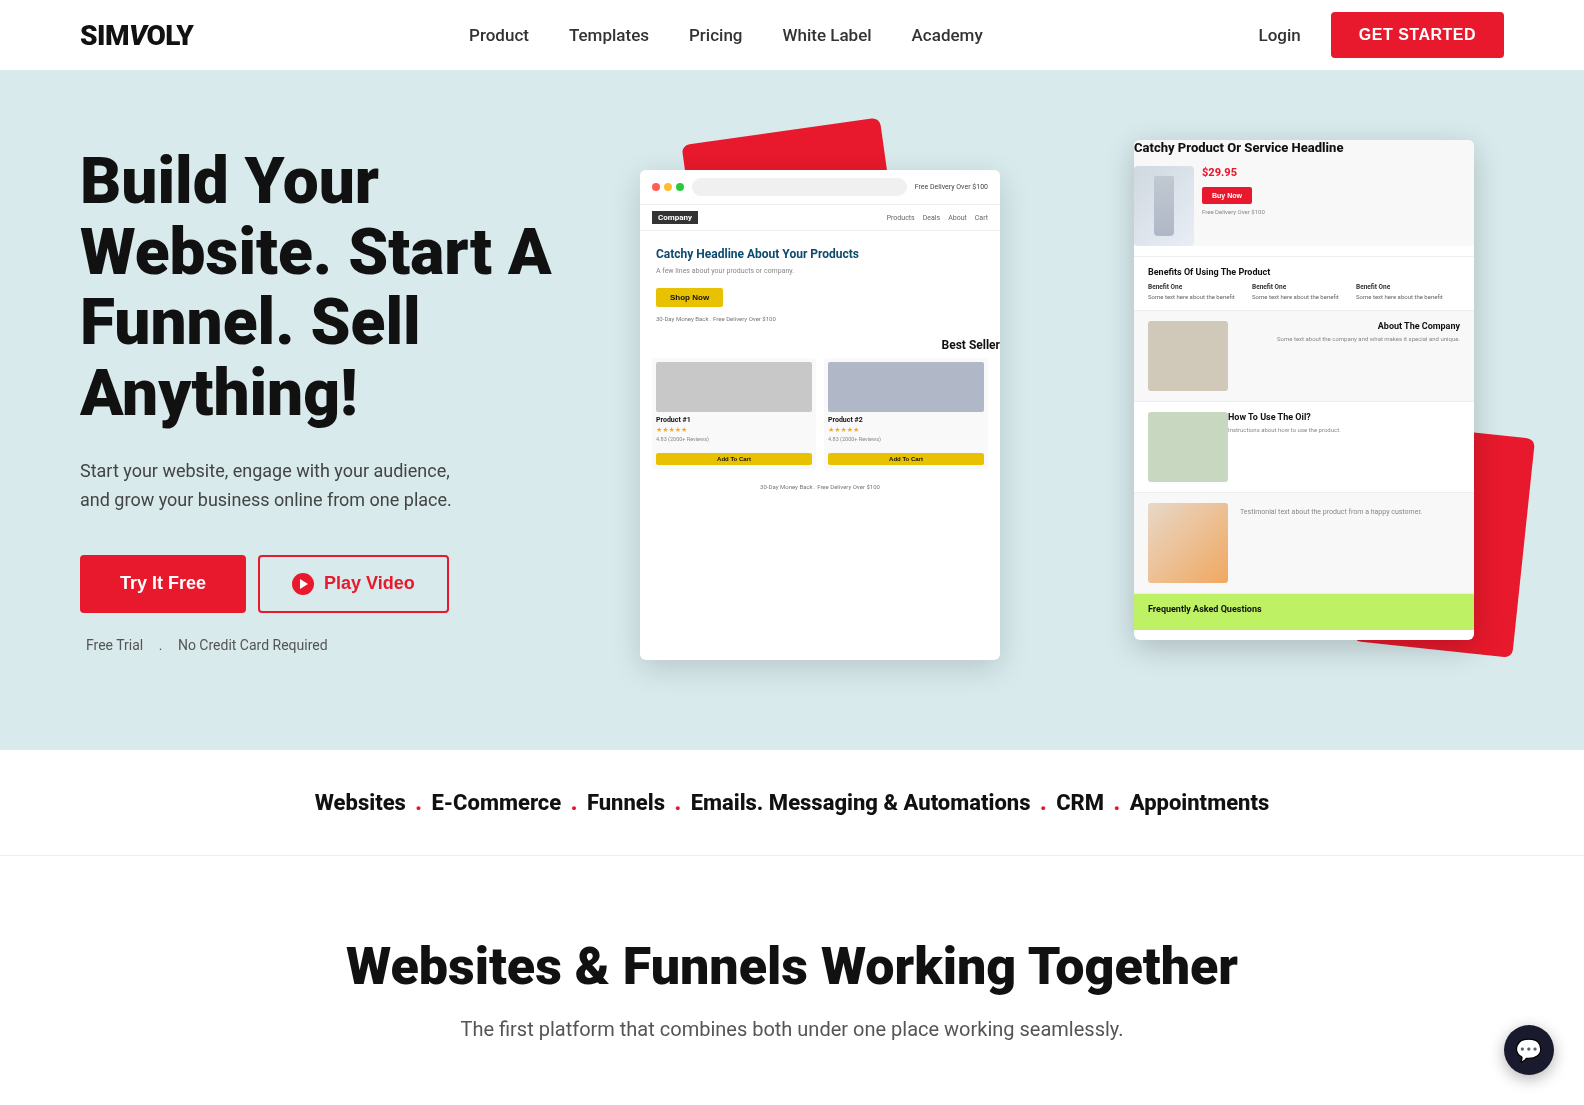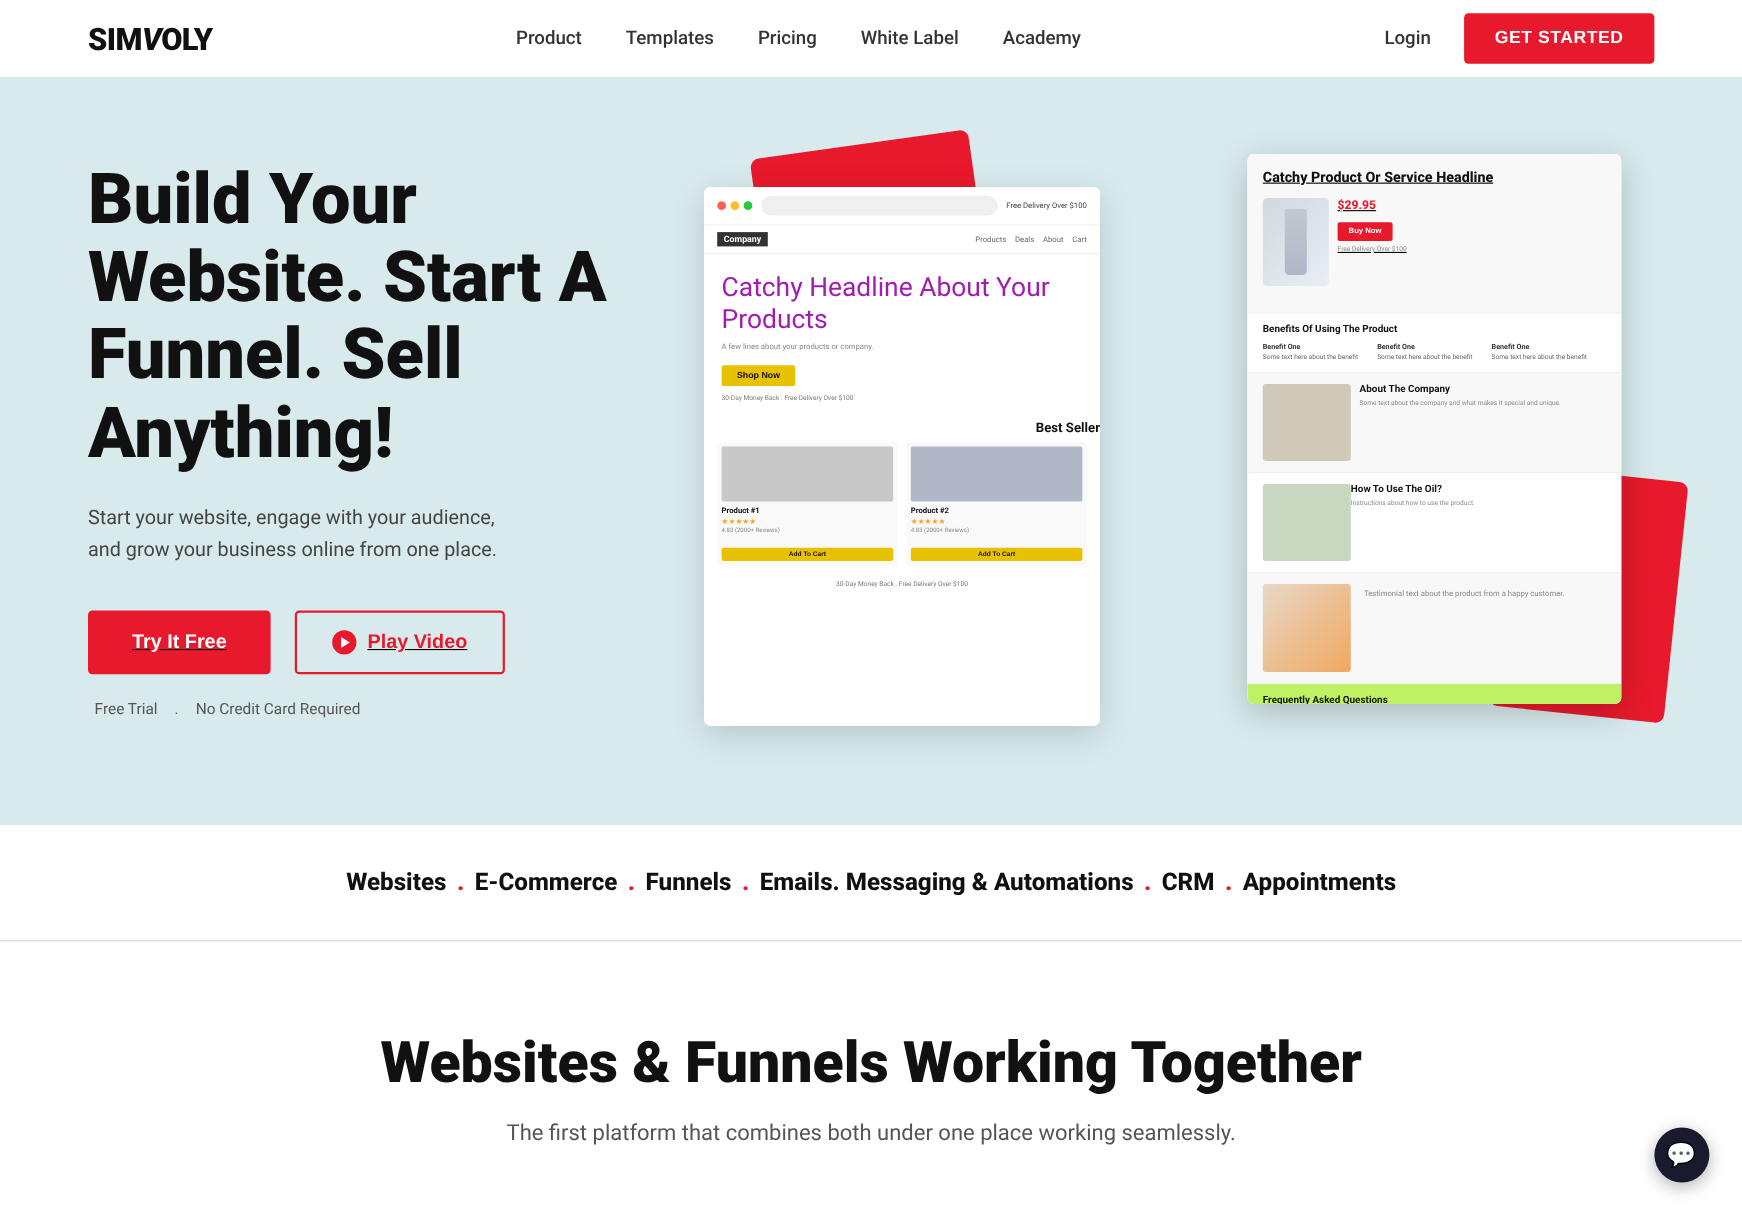--- a/index.html
+++ b/index.html
@@ -83,23 +83,22 @@
     }
     .hero-subtitle {
       font-size: 18px;
       color: #444;
       line-height: 1.6;
       margin-bottom: 40px;
       max-width: 400px;
     }
     .hero-buttons {
       display: flex;
-      gap: 22px;
+      gap: 12px;
       margin-bottom: 24px;
-      text-decoration: underline;
     }
     .btn-primary {
       background: #e8192c;
       color: #fff;
       border: none;
       padding: 18px 40px;
       font-size: 18px;
       font-weight: 700;
       cursor: pointer;
       border-radius: 4px;
@@ -250,23 +249,23 @@
     }
     .ss-delivery-badge {
       font-size: 7px;
       color: #444;
     }
     .ss-hero-section {
       padding: 16px 16px 8px;
       background: #fff;
     }
     .ss-hero-title {
-      font-size: 24px;
-      font-weight: 400;
-      color: #a21caf;
+      font-size: 12px;
+      font-weight: 700;
+      color: #0c4a6e;
       line-height: 1.2;
       margin-bottom: 6px;
     }
     .ss-hero-sub {
       font-size: 7px;
       color: #888;
       margin-bottom: 10px;
     }
     .ss-shop-btn {
       background: #e8c200;
@@ -339,23 +338,21 @@
     }
     .ss-footer-guarantee {
       font-size: 6px;
       color: #777;
       text-align: center;
       padding: 4px;
     }
 
     
     .ss-right-hero {
-      padding: 14px;
       background: #f8f8f8;
-      text-decoration: underline;
     }
     .ss-right-headline {
       font-size: 13px;
       font-weight: 800;
       color: #111;
       margin-bottom: 10px;
       line-height: 1.2;
     }
     .ss-right-product-img {
       display: flex;
@@ -429,20 +426,21 @@
       font-size: 6.5px;
       color: #333;
       margin-bottom: 2px;
     }
     .ss-about-section {
       display: flex;
       gap: 8px;
       padding: 10px 14px;
       background: #f8f8f8;
       border-top: 1px solid #eee;
+      text-align: right;
     }
     .ss-about-img {
       width: 80px;
       height: 70px;
       background: #d0c8b8;
       border-radius: 3px;
     }
     .ss-about-text {
       flex: 1;
     }

